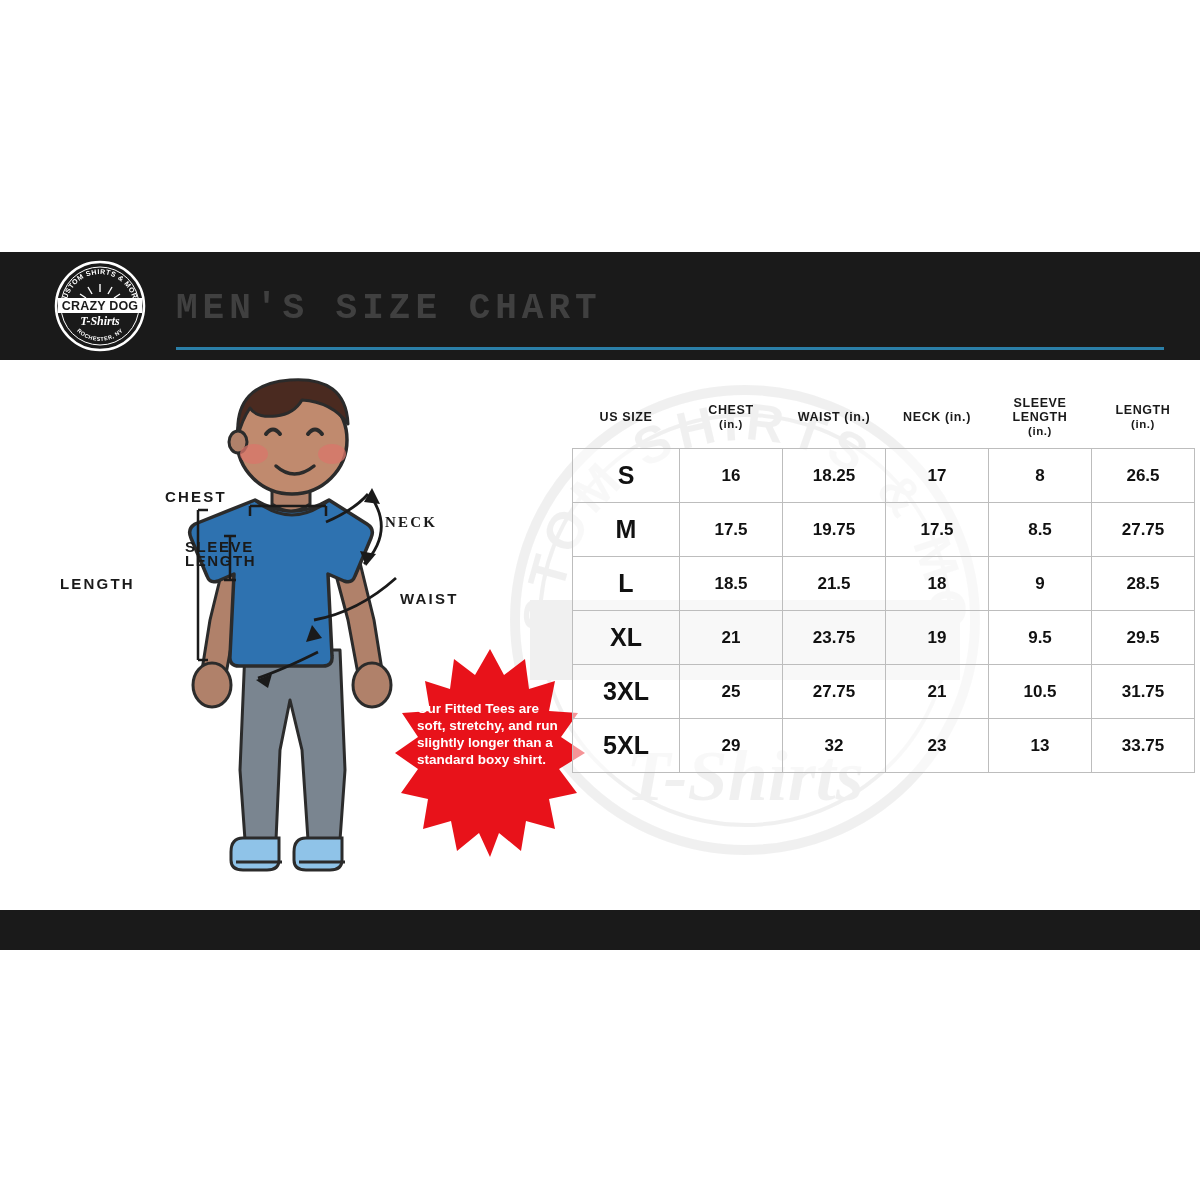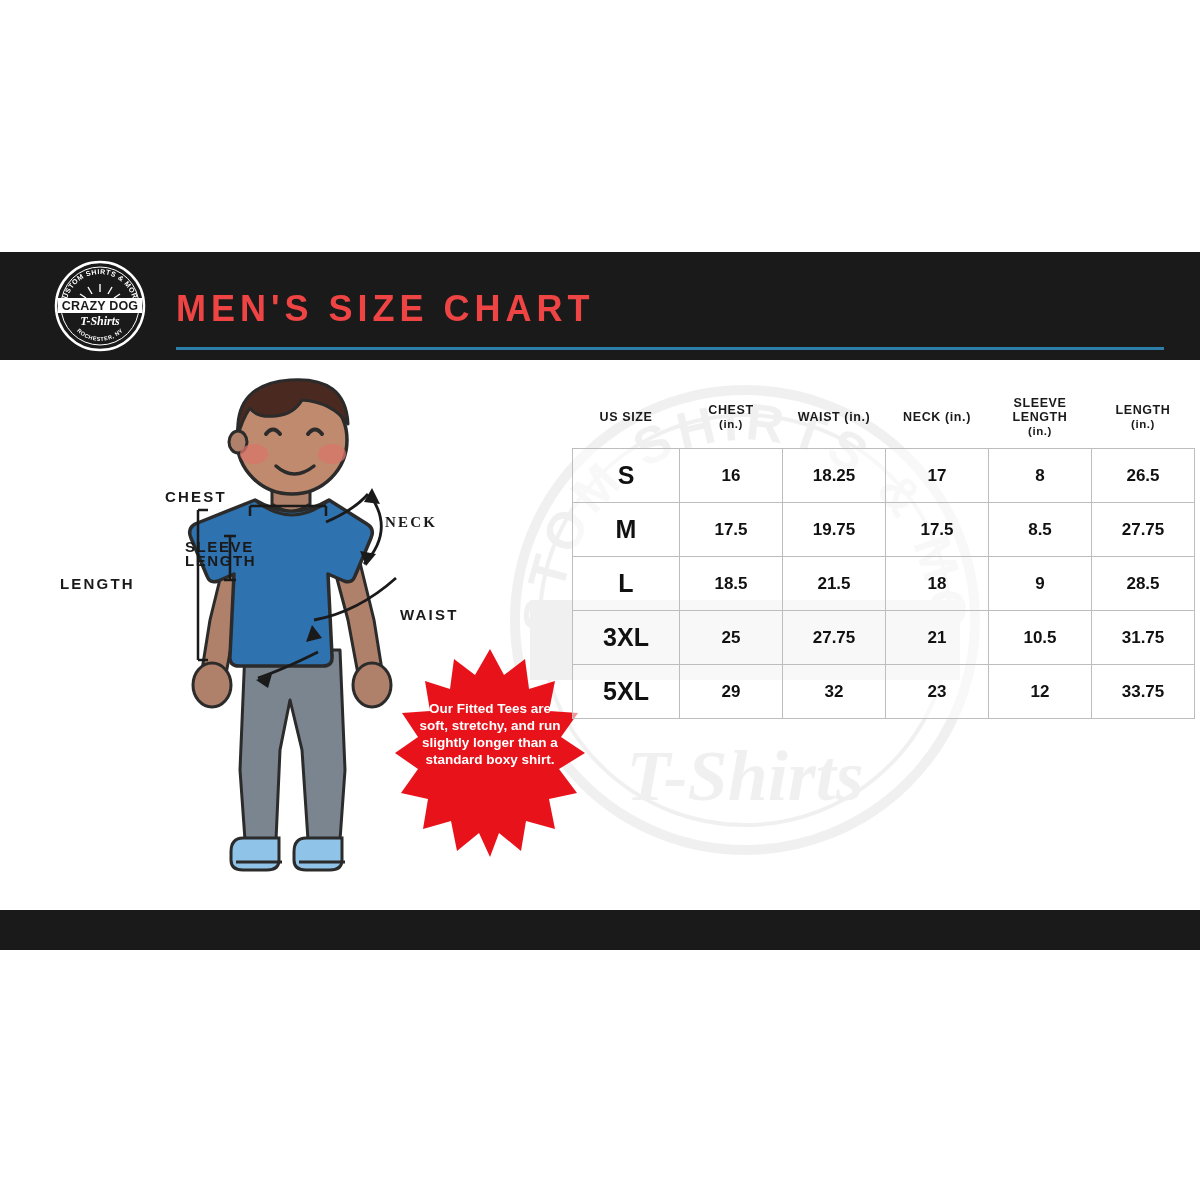--- a/index.html
+++ b/index.html
@@ -45,25 +45,25 @@
     top: 258px;
     width: 112px;
     height: 96px;
   }
   .logo svg { display:block; }
 
   .page-title {
     position: absolute;
     left: 176px;
     top: 288px;
-    color: #ef4444;
+    color: #404040;
     font-size: 36px;
     letter-spacing: 5px;
     font-weight: bold;
-    font-family: Liberation Sans, sans-serif;
+    font-family: Liberation Mono, monospace;
   }
 
   
   .footer-bar {
     position: absolute;
     left: 0;
     top: 910px;
     width: 1200px;
     height: 40px;
     background: #1a1a1a;
@@ -100,36 +100,35 @@
   }
   .label.small {
     font-size: 15px;
     letter-spacing: 1.6px;
     line-height: 14px;
   }
   .lbl-chest  { left: 125px; top: 118px; }
   .lbl-neck   { left: 345px; top: 144px; font-family: Liberation Serif, serif; }
   .lbl-sleeve { left: 145px; top: 170px; }
   .lbl-length { left: 20px;  top: 205px; }
-  .lbl-waist  { left: 360px; top: 236px; }
+  .lbl-waist  { left: 360px; top: 220px; }
 
   
   .starburst {
     position: absolute;
     left: 355px;
     top: 275px;
     width: 190px;
     height: 215px;
   }
   .starburst .burst-text {
     position: absolute;
     left: 22px;
     top: 55px;
     width: 146px;
-    text-align: center;
     color: #ffffff;
     font-size: 13.5px;
     line-height: 17px;
     font-weight: bold;
     font-family: "Liberation Sans", sans-serif;
   }
 
   
   .size-table {
     position: absolute;
@@ -331,32 +330,40 @@
       </tr>
       <tr>
         <td class="size-col">L</td>
         <td>18.5</td>
         <td>21.5</td>
         <td>18</td>
         <td>9</td>
         <td>28.5</td>
       </tr>
       <tr>
+        <td class="size-col">XL</td>
+        <td>21</td>
+        <td>23.75</td>
+        <td>19</td>
+        <td>9.5</td>
+        <td>29.5</td>
+      </tr>
+      <tr>
         <td class="size-col">3XL</td>
         <td>25</td>
         <td>27.75</td>
         <td>21</td>
         <td>10.5</td>
         <td>31.75</td>
       </tr>
       <tr>
         <td class="size-col">5XL</td>
         <td>29</td>
         <td>32</td>
         <td>23</td>
-        <td>12</td>
+        <td>13</td>
         <td>33.75</td>
       </tr>
     </tbody>
   </table>
 
   <div class="footer-bar"></div>
 </div>
 
 </body></html>

